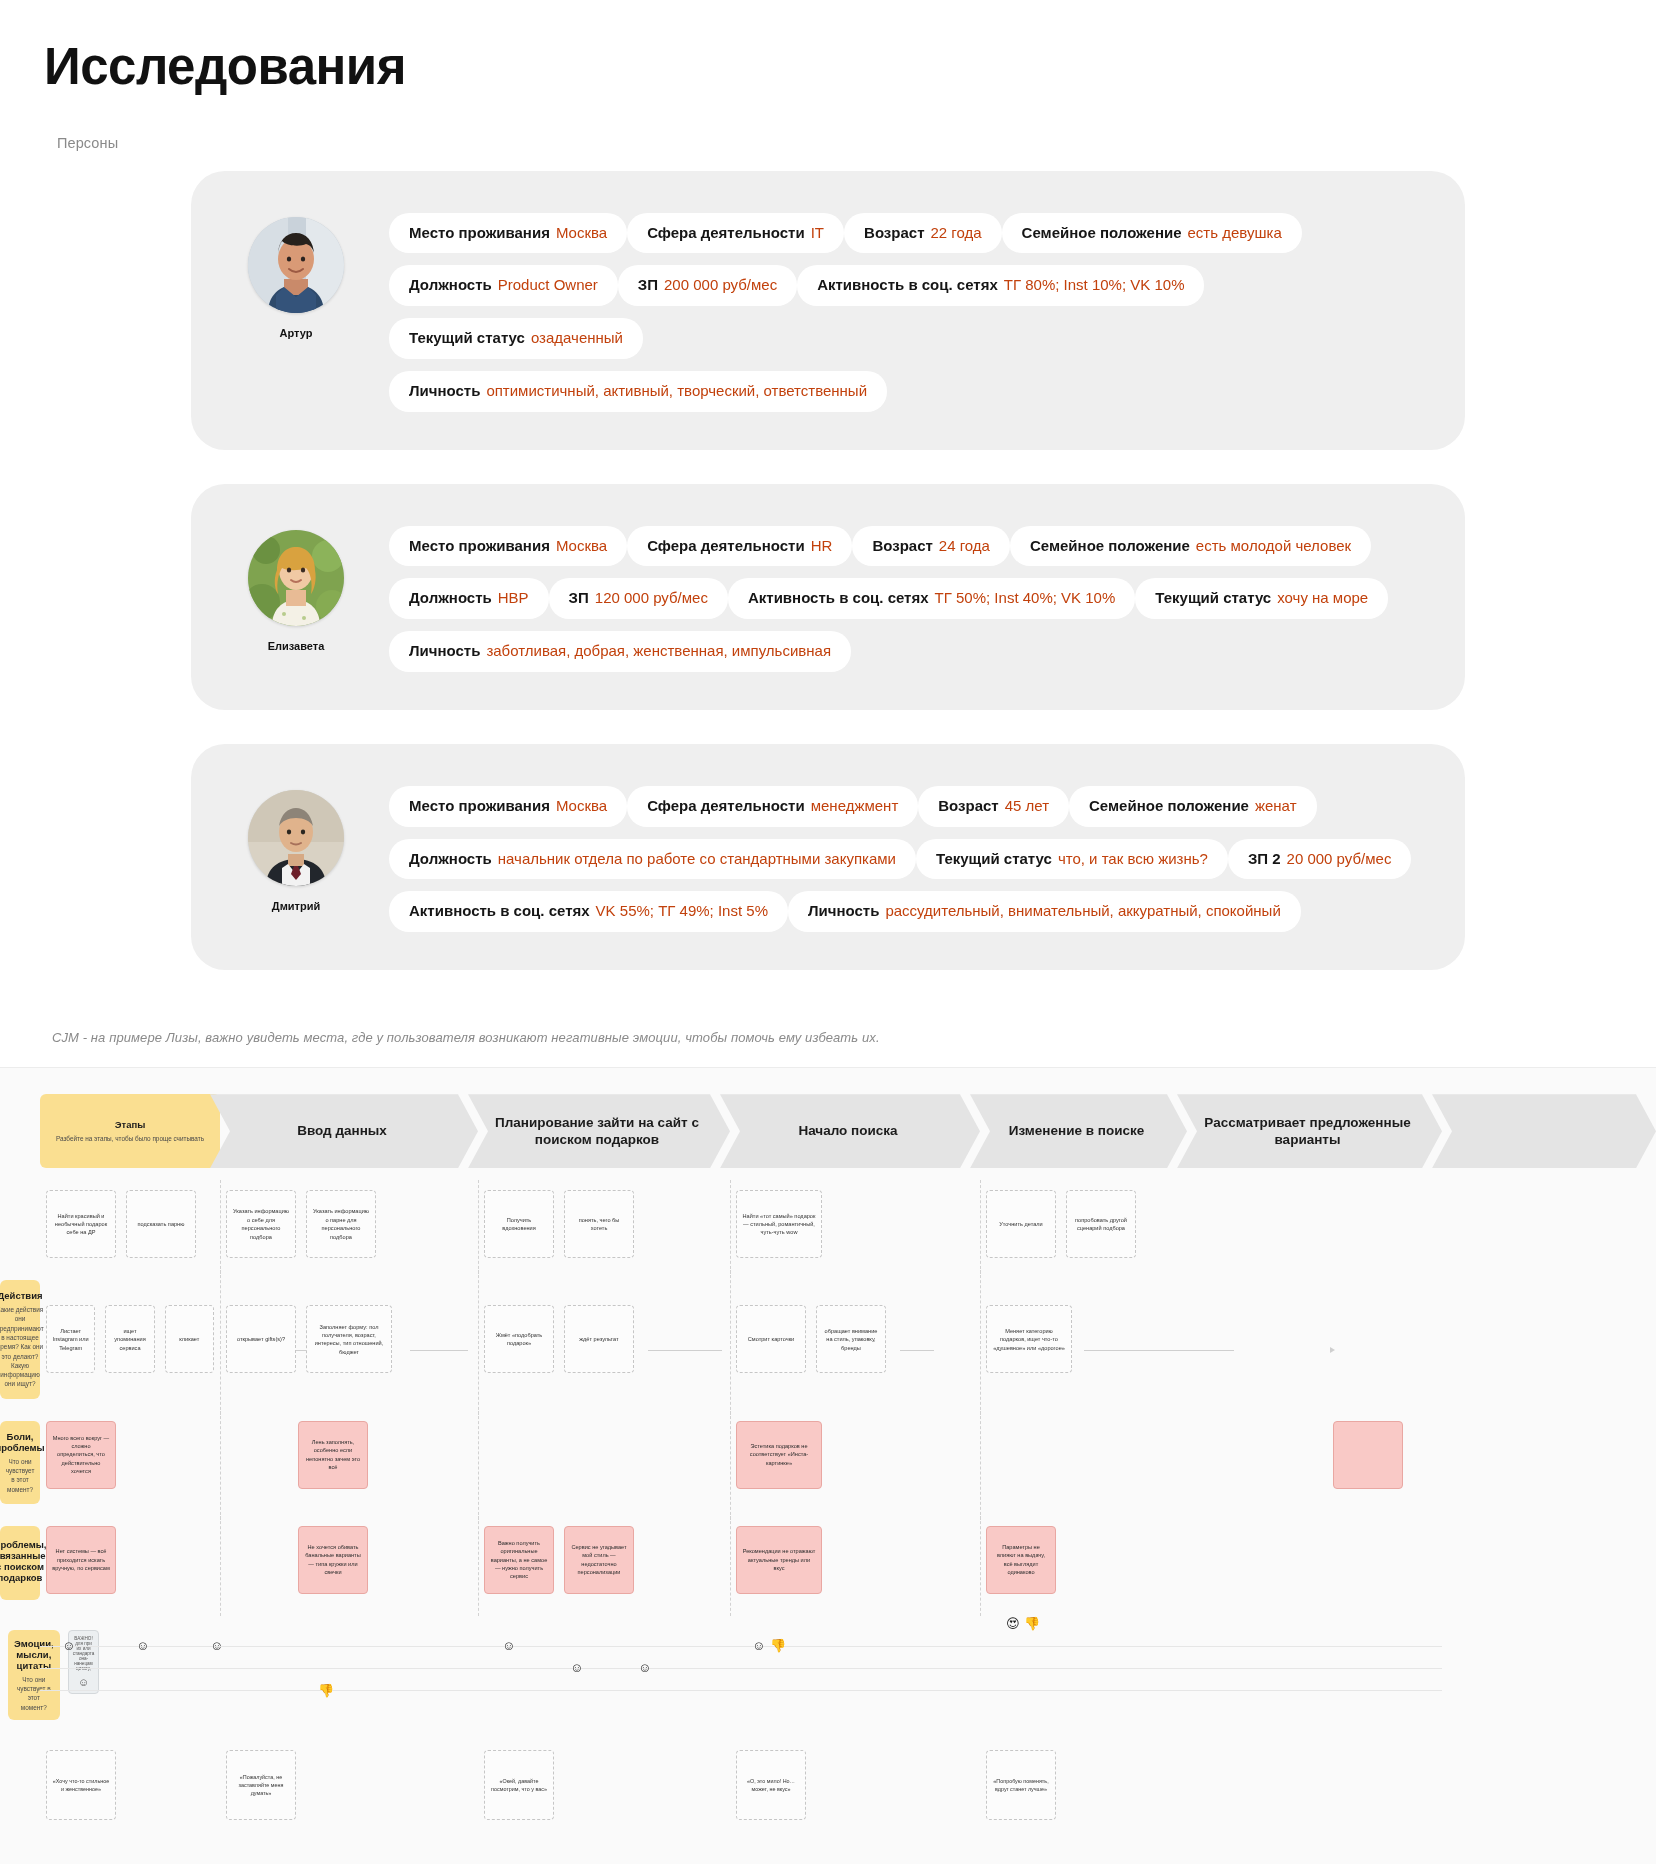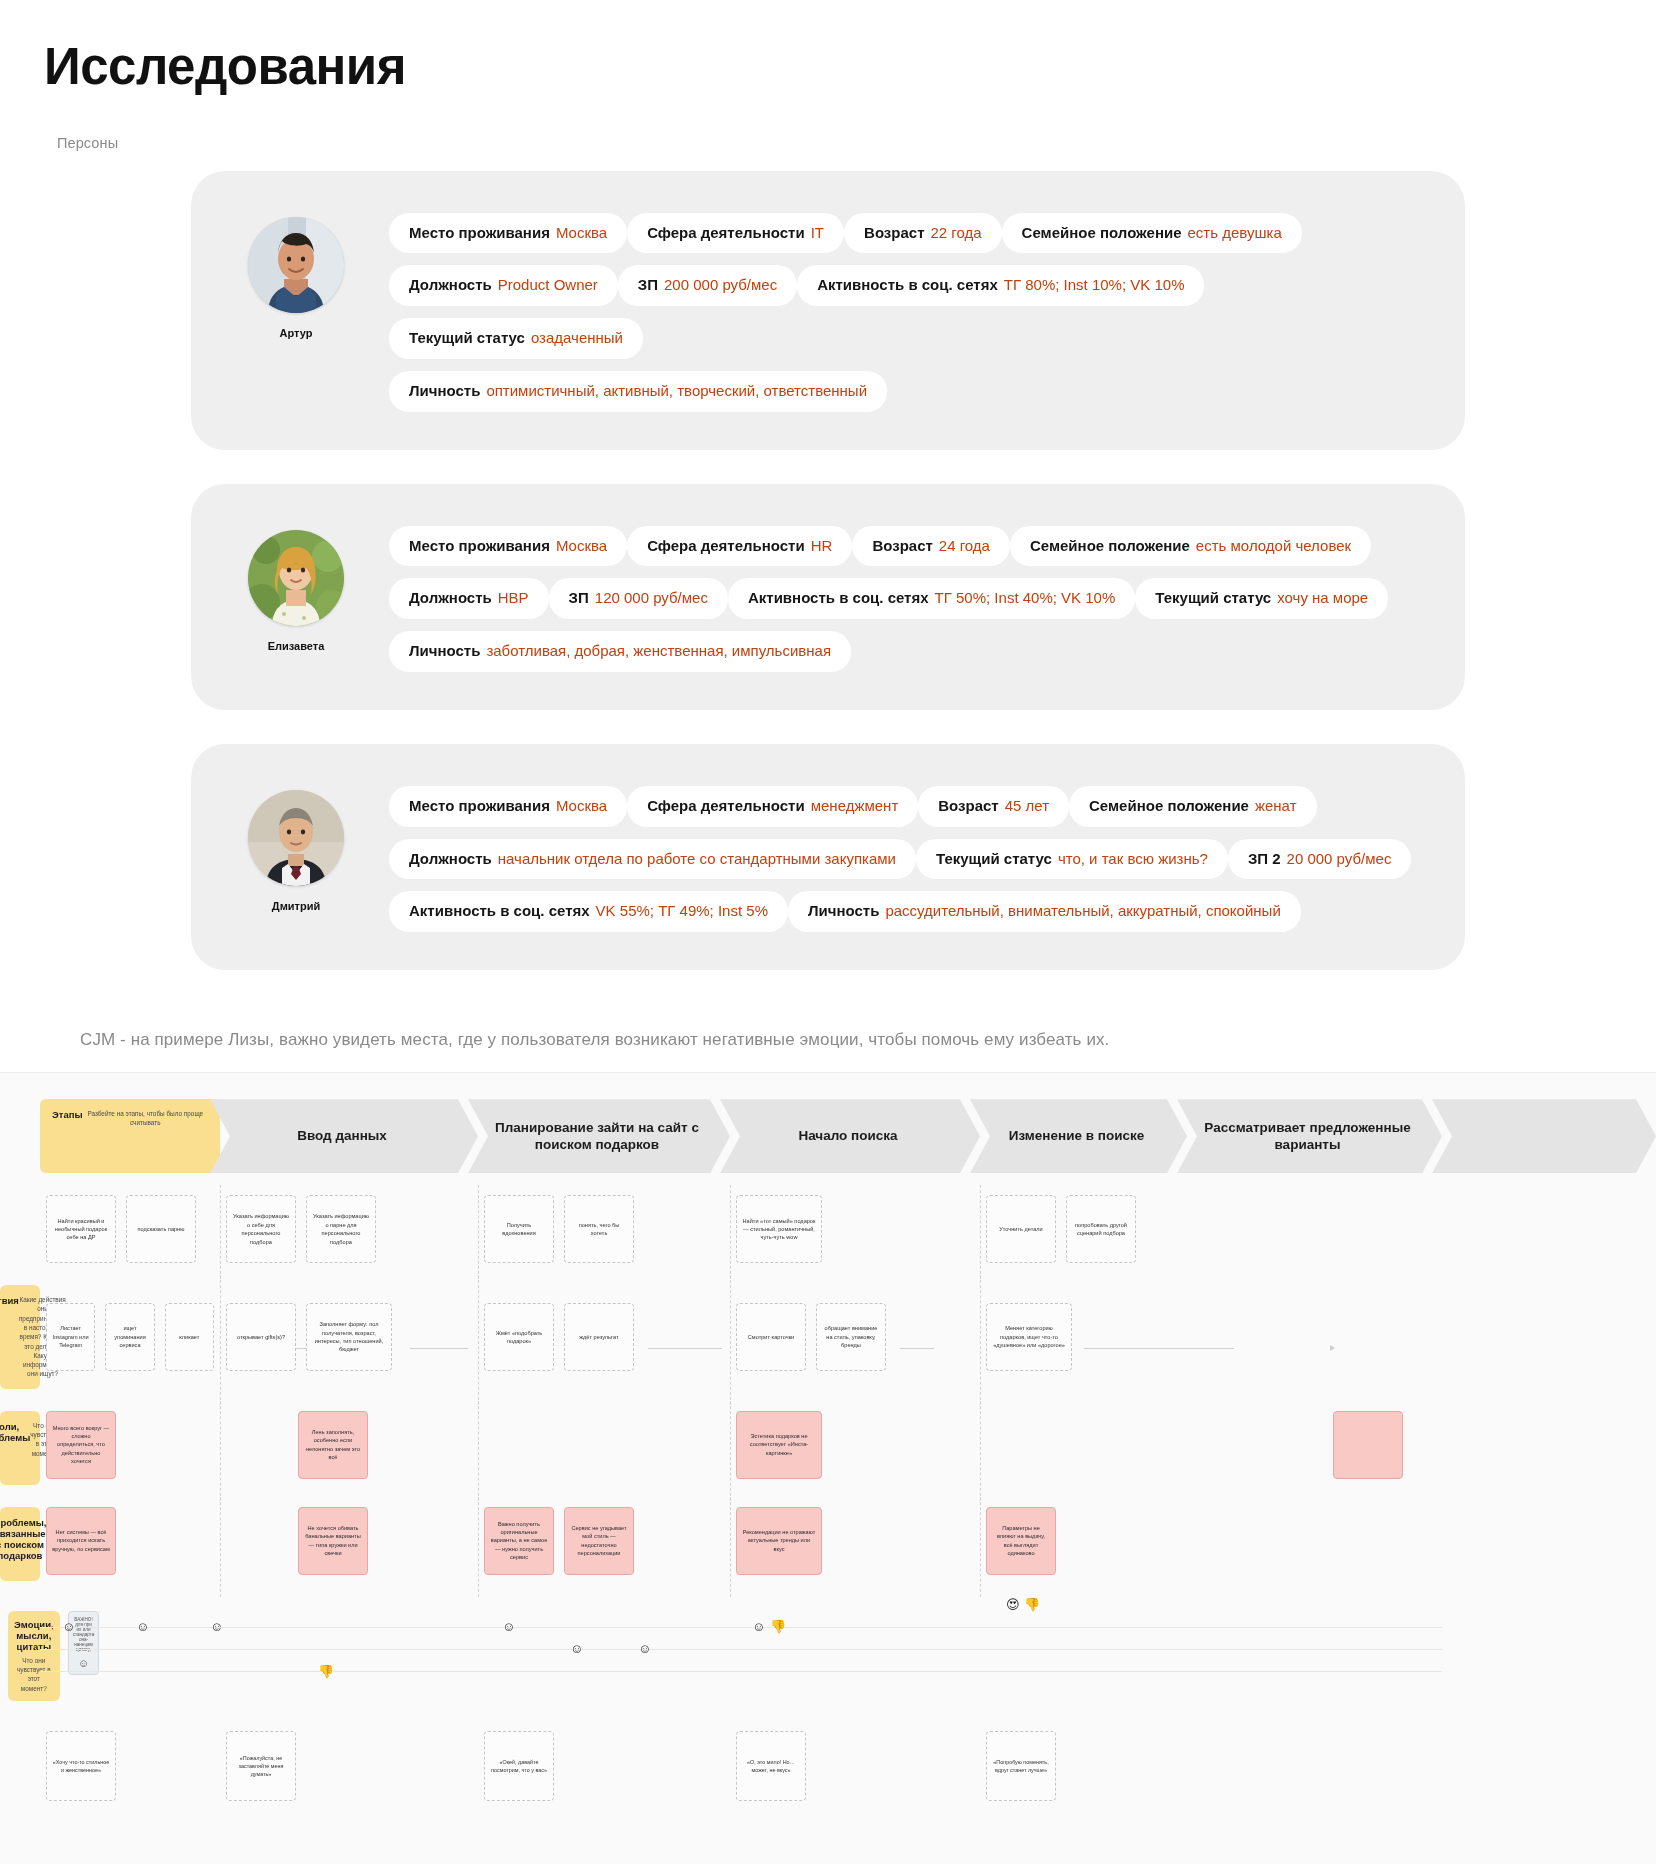--- a/index.html
+++ b/index.html
@@ -84,24 +84,25 @@
     align-items: baseline;
   }
   .tag .k { font-weight: 700; color: #161616; }
   .tag .v { color: #c2410c; font-weight: 400; }
 
   
   .tag-row { display: flex; flex-wrap: wrap; gap: 12px 0; width: 100%; }
 
   
   .cjm-caption {
-    font-size: 17px;
+    font-size: 13px;
     color: #8a8a8a;
-    padding: 26px 0 22px 80px;
+    padding: 26px 0 22px 52px;
     letter-spacing: .1px;
+    font-style: italic;
   }
 
   
   .cjm-board {
     background: #fafafa;
     border-top: 1px solid #ececec;
     padding: 26px 0 54px 0;
     position: relative;
     overflow: hidden;
   }
@@ -110,22 +111,23 @@
     grid-template-columns: 40px 180px 258px 252px 250px 207px 255px 214px;
     align-items: stretch;
   }
 
   .row-label {
     background: #fadf91;
     border-radius: 6px;
     margin: 0 0 22px 0;
     padding: 10px 12px;
     display: flex;
+    flex-direction: column;
     justify-content: center;
-    align-items: flex-start;
+    align-items: center;
     text-align: center;
     min-height: 74px;
   }
   .row-label .rl-title { font-size: 9.5px; font-weight: 700; color: #1c1c1c; margin-bottom: 4px; }
   .row-label .rl-sub  { font-size: 6.4px; color: #4a4a4a; line-height: 1.45; }
 
   .stage-head {
     background: #e4e4e4;
     min-height: 74px;
     margin-bottom: 22px;

